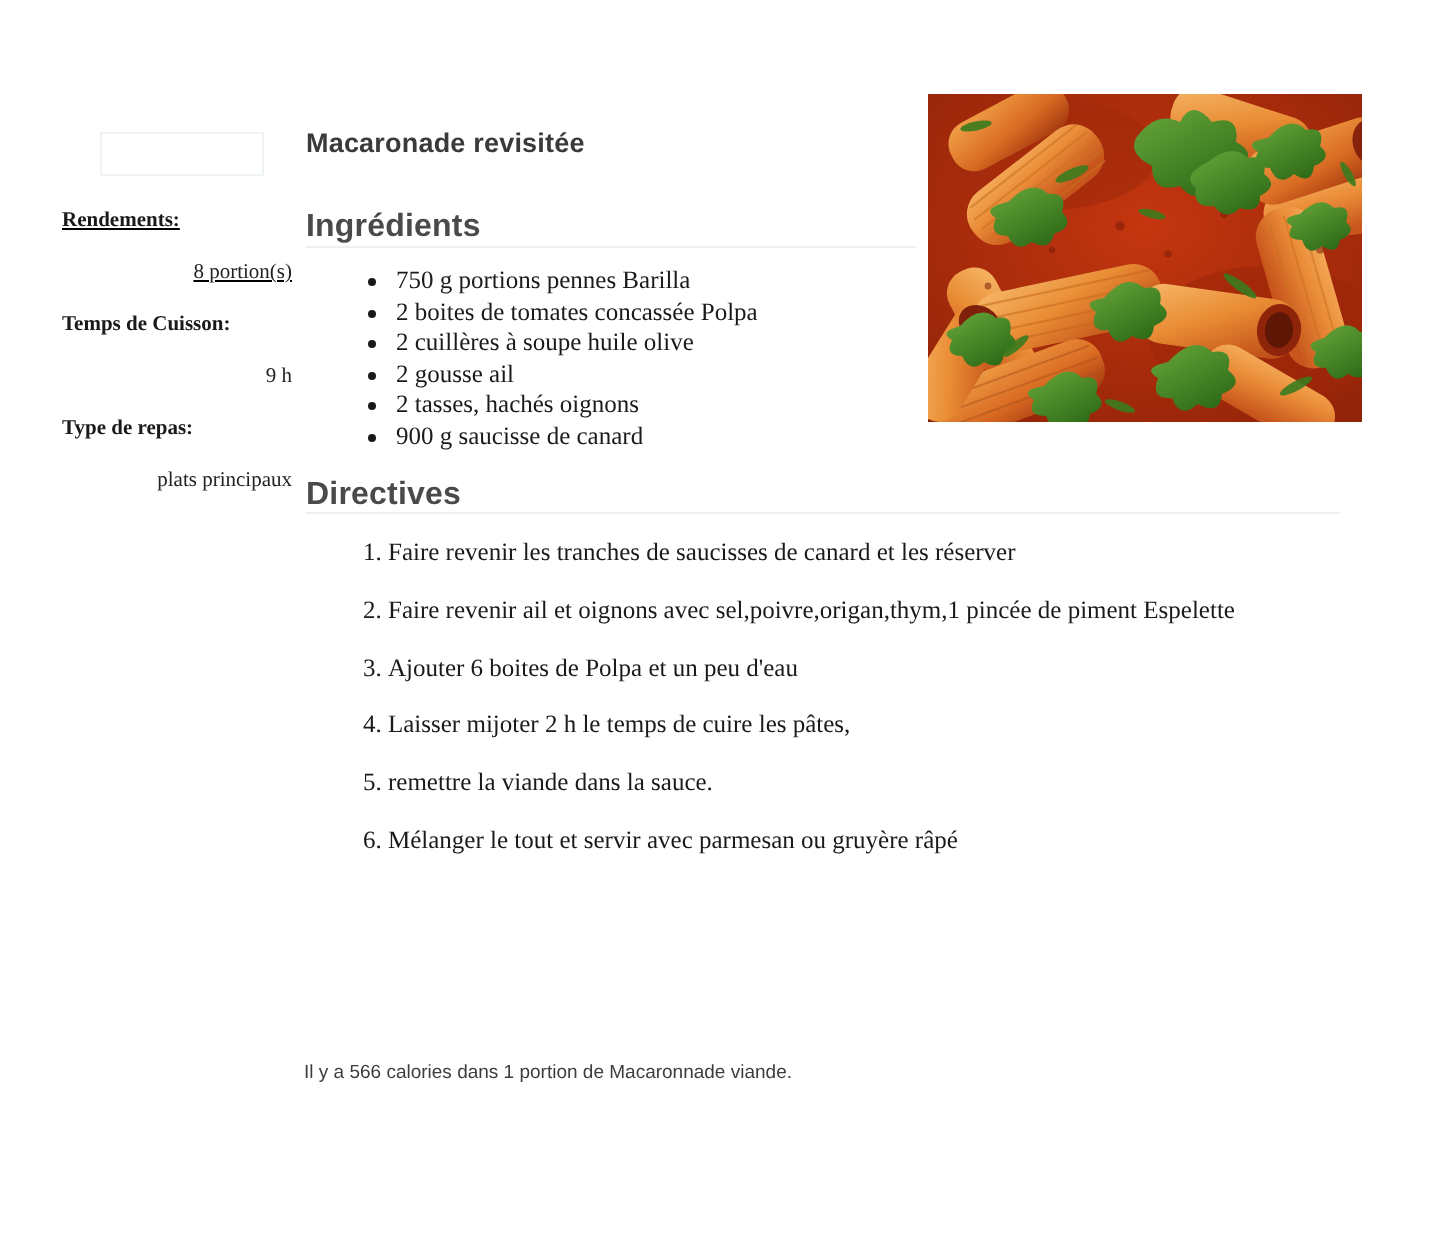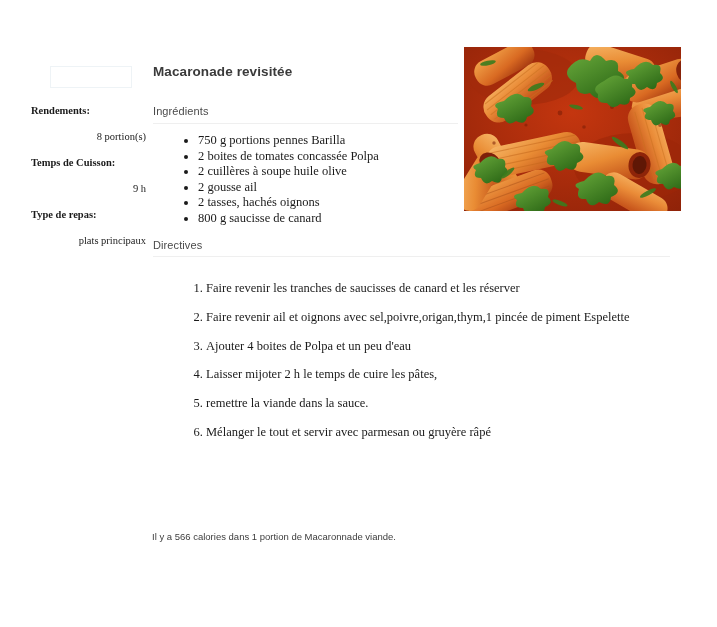--- a/index.html
+++ b/index.html
@@ -65,22 +65,22 @@
     font-family: "Liberation Sans", sans-serif;
     font-weight: bold;
     font-size: 13.5px;
     color: #3a3a3a;
     letter-spacing: 0.1px;
   }
 
   .section-heading {
     position: absolute;
     font-family: "Liberation Sans", sans-serif;
-    font-weight: normal;
-    font-size: 11px;
+    font-weight: bold;
+    font-size: 16px;
     color: #4a4a4a;
     letter-spacing: 0.1px;
   }
   .section-rule {
     position: absolute;
     height: 1px;
     background: #efefef;
   }
 
   #ingredients-heading { left: 153px; top: 105px; }
@@ -102,21 +102,21 @@
   .ingredient-list li {
     line-height: 15.5px;
     padding: 0;
     margin: 0;
   }
 
   .directive-list {
     position: absolute;
     left: 163px;
     top: 265px;
-    margin: 16px;
+    margin: 4px;
     padding: 0 0 0 27px;
     list-style: decimal;
     font-family: "Liberation Serif", serif;
     font-size: 12.5px;
     color: #1a1a1a;
   }
   .directive-list li {
     line-height: 14px;
     margin: 0 0 14.8px 0;
     padding: 0;
@@ -143,21 +143,21 @@
   }
   .recipe-photo svg { display: block; }
 </style>
 </head>
 <body>
 
 <div class="sidebar">
 
   <div class="thumb-frame"></div>
 
-  <div class="meta-block" style="top:44px;">
+  <div class="meta-block" style="top:44px;text-decoration:underline;">
     <div class="meta-label">Rendements:</div>
     <div class="meta-value">8 portion(s)</div>
   </div>
 
   <div class="meta-block" style="top:96px;">
     <div class="meta-label">Temps de Cuisson:</div>
     <div class="meta-value">9 h</div>
   </div>
 
   <div class="meta-block" style="top:148px;">
@@ -171,30 +171,30 @@
 
 <div class="section-heading" id="ingredients-heading">Ingrédients</div>
 <div class="section-rule" id="ingredients-rule"></div>
 
 <ul class="ingredient-list">
   <li>750 g  portions pennes Barilla</li>
   <li>2 boites de tomates concassée Polpa</li>
   <li>2 cuillères à soupe huile olive</li>
   <li>2 gousse ail</li>
   <li>2 tasses, hachés oignons</li>
-  <li>800 g saucisse de canard</li>
+  <li>900 g saucisse de canard</li>
 </ul>
 
 <div class="section-heading" id="directives-heading">Directives</div>
 <div class="section-rule" id="directives-rule"></div>
 
 <ol class="directive-list">
   <li>Faire revenir les tranches de saucisses de canard et les réserver</li>
   <li>Faire revenir ail et oignons avec sel,poivre,origan,thym,1 pincée de piment Espelette</li>
-  <li>Ajouter 4 boites de Polpa et un peu d'eau</li>
+  <li>Ajouter 6 boites de Polpa et un peu d'eau</li>
   <li>Laisser mijoter 2 h le temps de cuire les pâtes,</li>
   <li>remettre la viande dans la sauce.</li>
   <li>Mélanger le tout et servir avec parmesan ou gruyère râpé</li>
 </ol>
 
 <div class="calorie-note">Il y a 566 calories dans 1 portion de Macaronnade viande.</div>
 
 <div class="recipe-photo">
   <svg width="217" height="164" viewBox="0 0 217 164" xmlns="http://www.w3.org/2000/svg">
     <defs>

